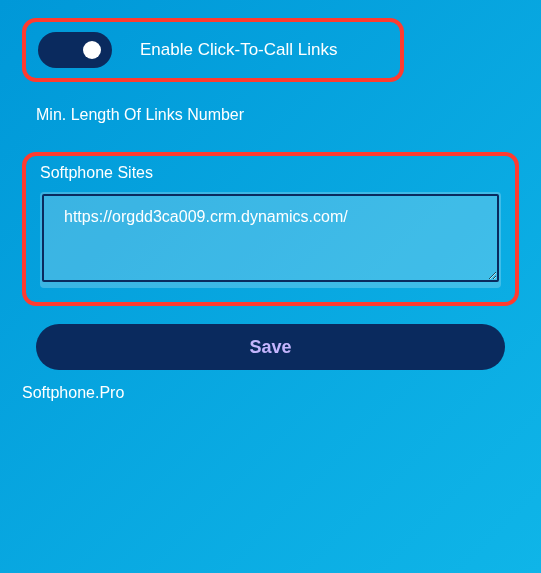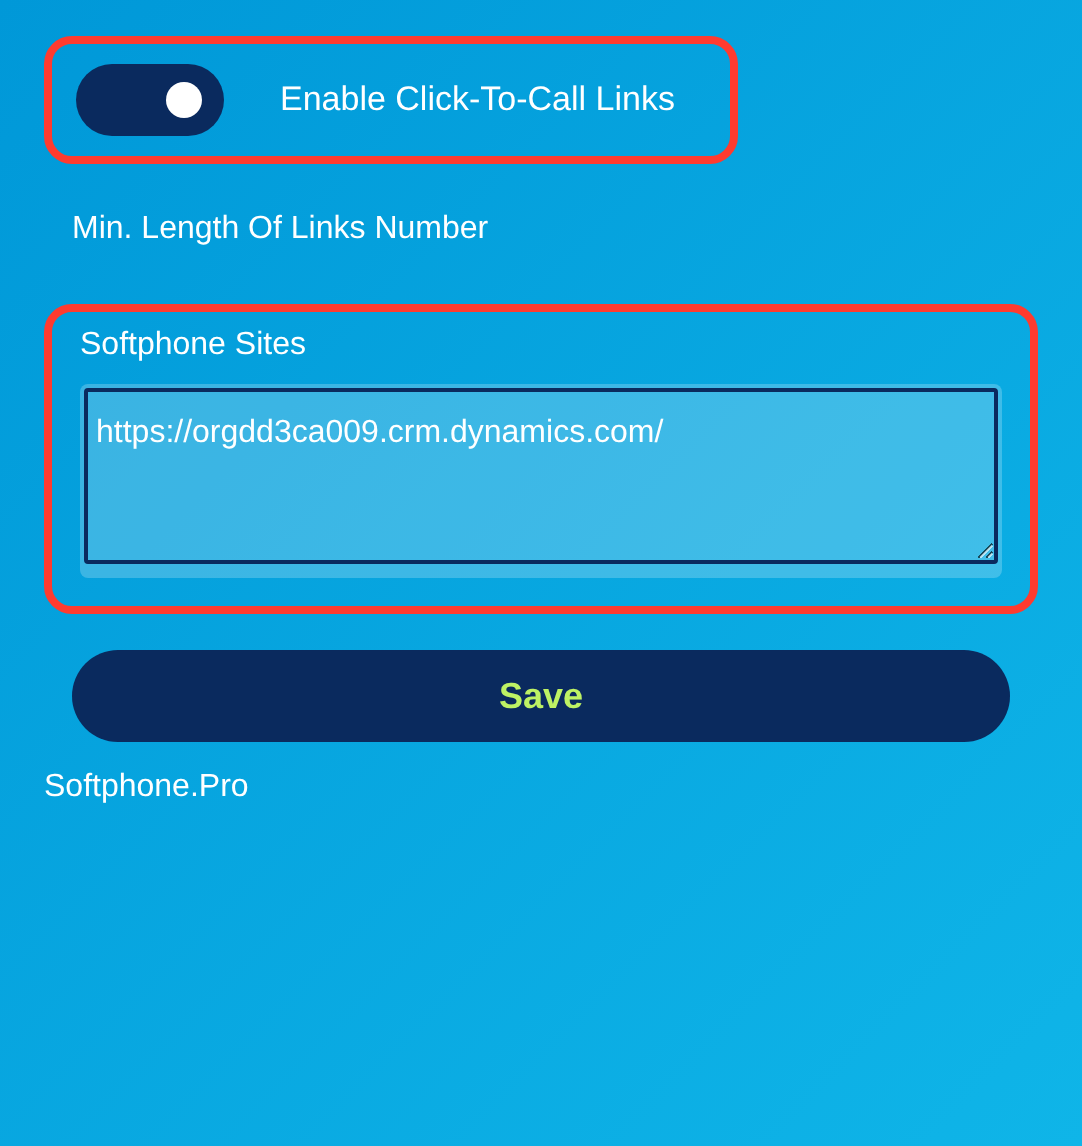--- a/index.html
+++ b/index.html
@@ -19,21 +19,21 @@
   }
   .highlight-box {
     border: 4px solid #ff3b2f;
     border-radius: 14px;
     padding: 10px 12px;
   }
   .toggle-row {
     display: flex;
     align-items: center;
     gap: 28px;
-    width: 347px;
+    width: 382px;
     margin-bottom: 16px;
   }
   .toggle {
     width: 74px;
     height: 36px;
     background: #0a2a5e;
     border-radius: 20px;
     position: relative;
     cursor: pointer;
   }
@@ -76,34 +76,34 @@
     background: rgba(255,255,255,0.22);
     border-radius: 4px;
     padding: 2px;
   }
   .site-textarea {
     width: 100%;
     height: 88px;
     background: transparent;
     color: #fff;
     font-size: 16px;
-    padding: 12px 4px;
+    padding: 12px 20px;
     border: 2px solid #0a2a5e;
     border-radius: 2px;
     outline: none;
     resize: vertical;
     font-family: inherit;
   }
   .save-btn {
     margin: 18px 14px 0 14px;
     height: 46px;
     border: none;
     border-radius: 24px;
     background: #0a2a5e;
-    color: #bef264;
+    color: #c4b5fd;
     font-size: 18px;
     font-weight: 700;
     cursor: pointer;
   }
   .footer {
     color: #fff;
     font-size: 16px;
     margin-top: 14px;
   }
 </style>

